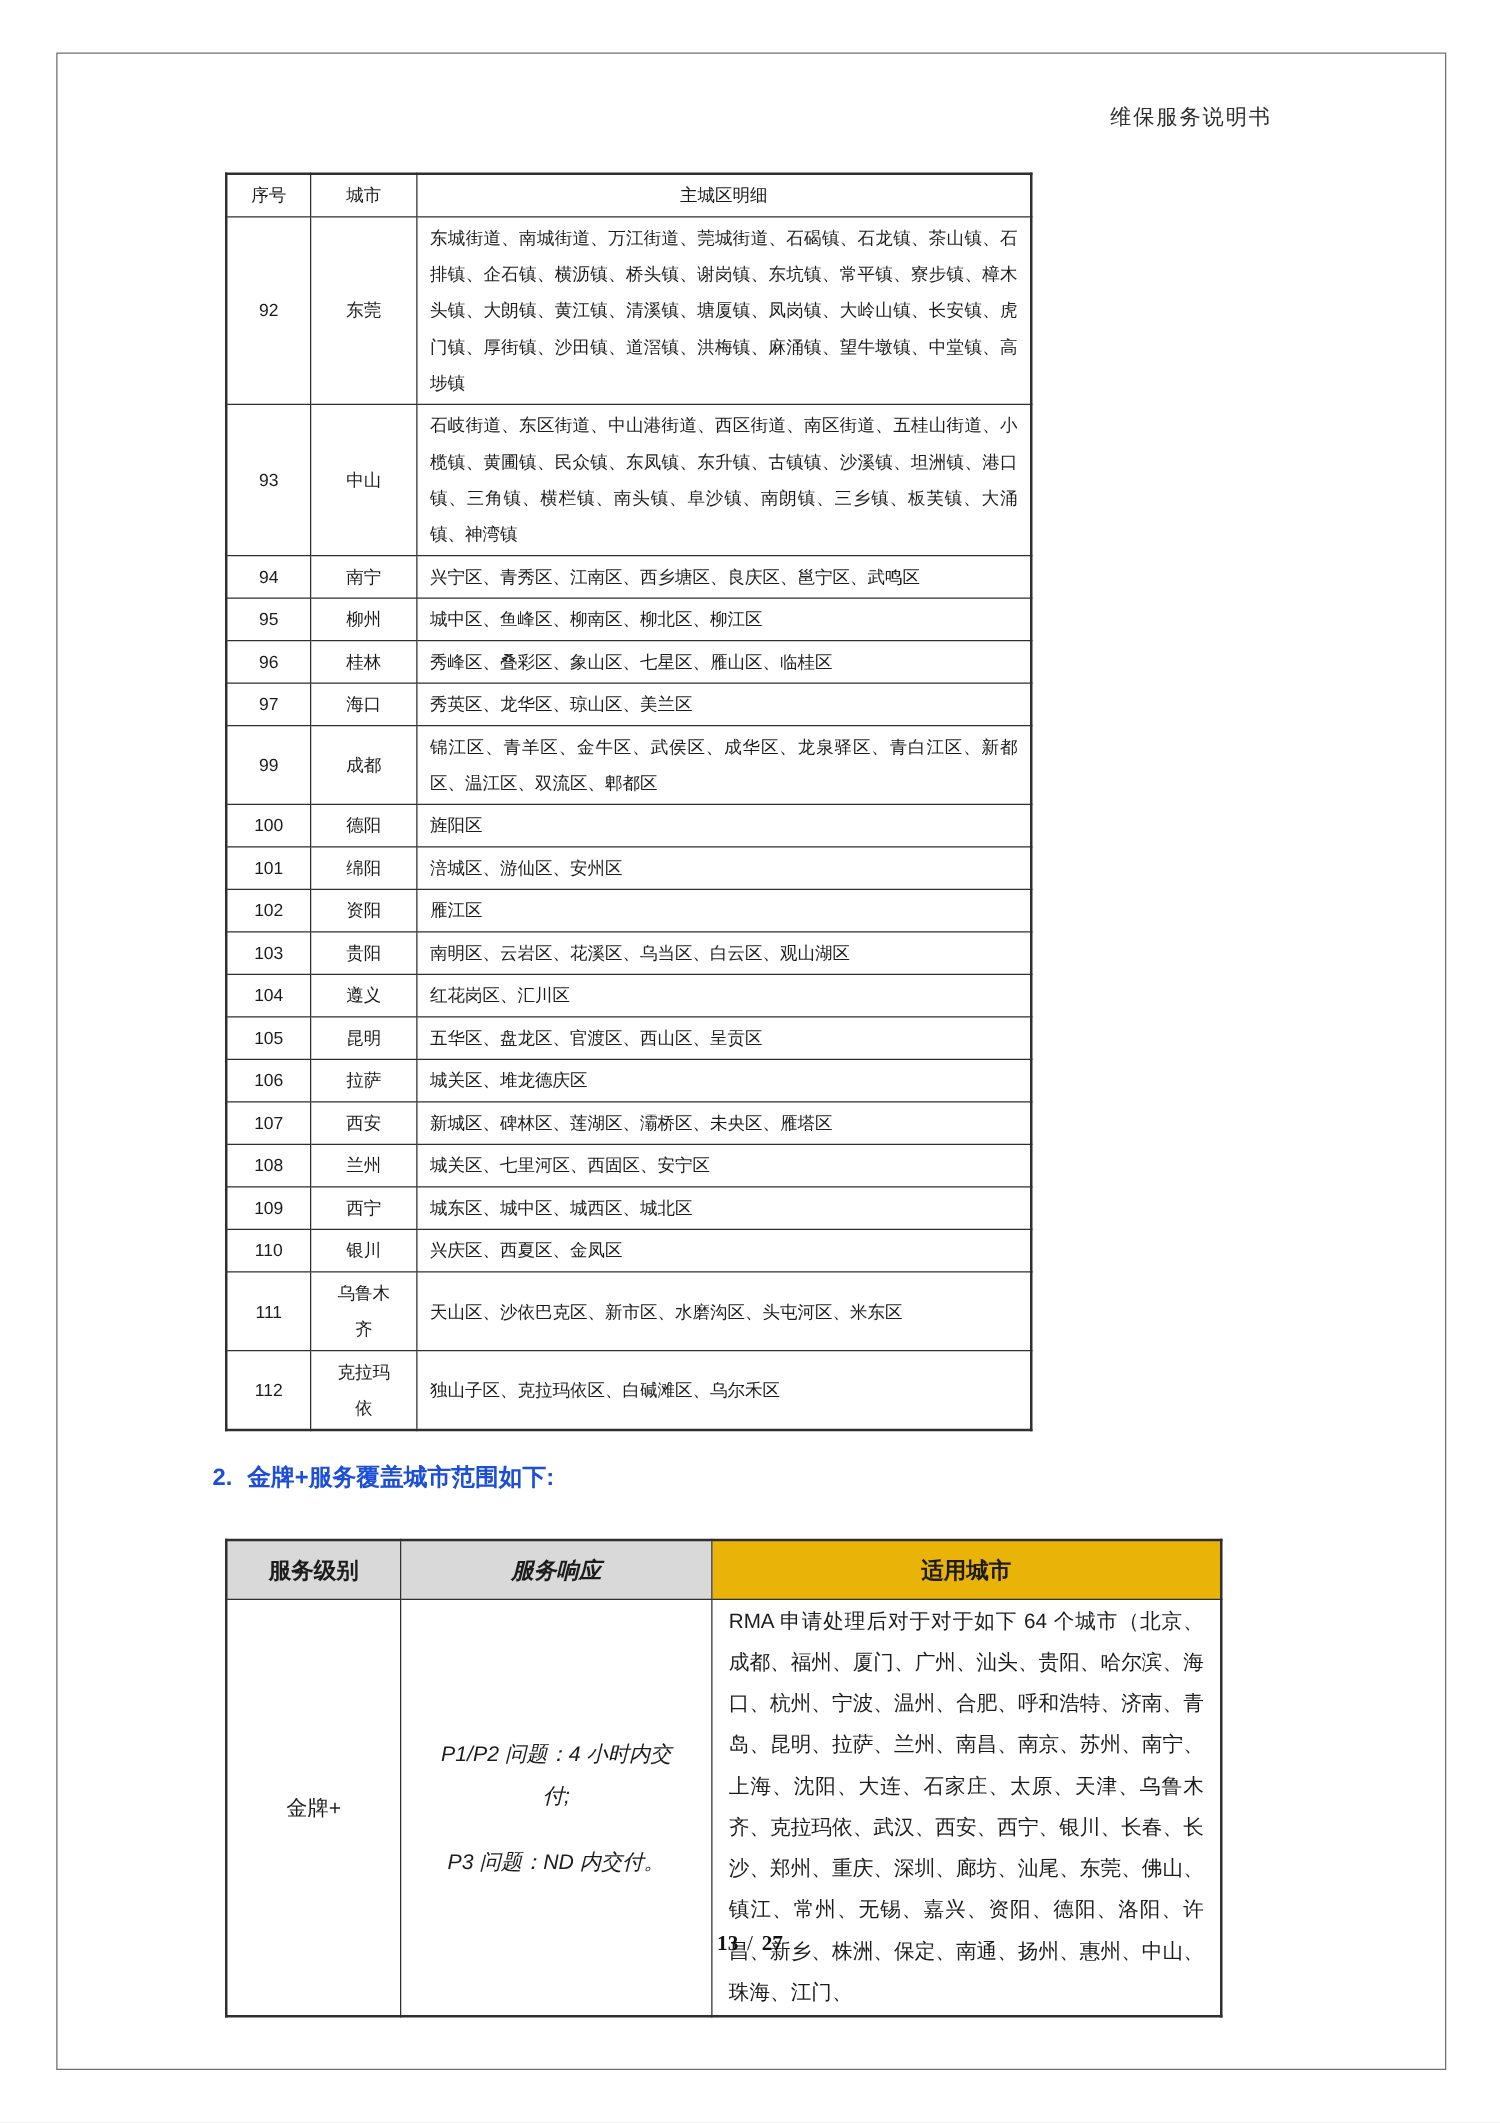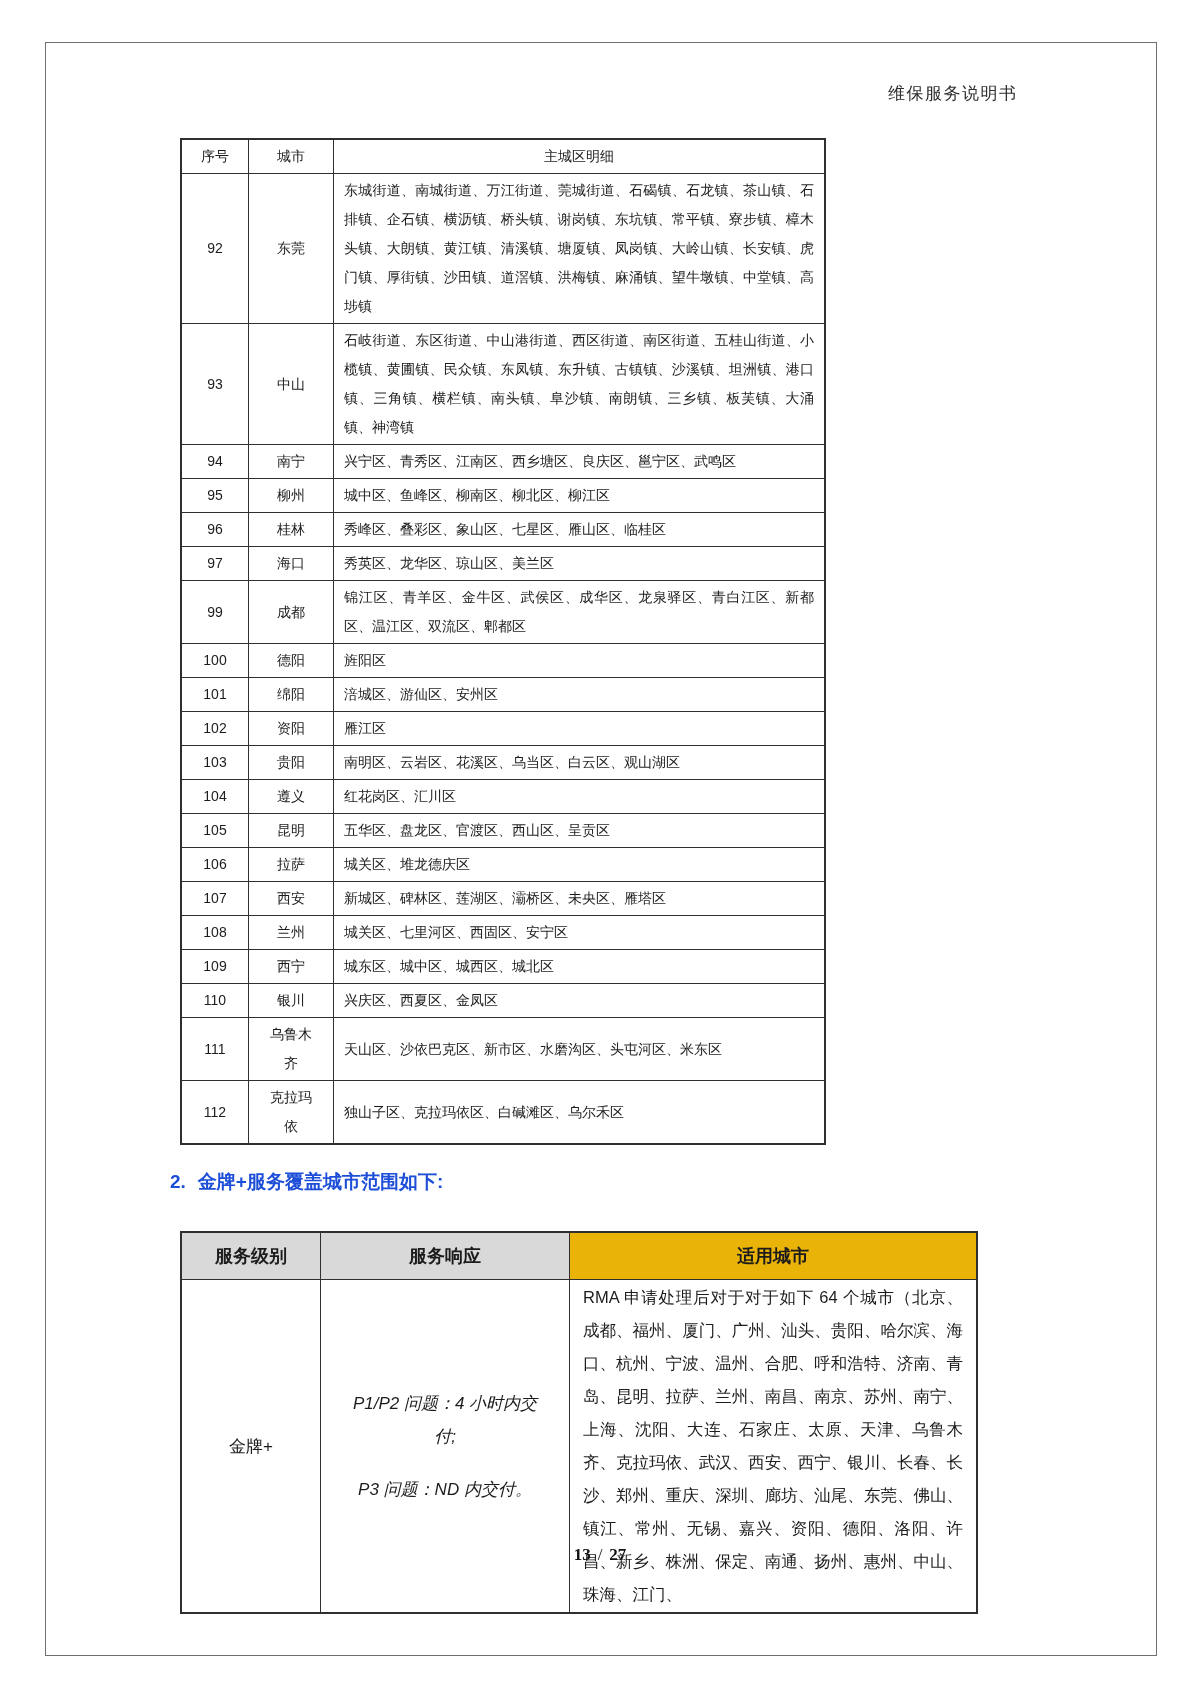--- a/index.html
+++ b/index.html
@@ -178,21 +178,21 @@
     </table>
 
     <div class="heading">
       <span class="num">2.</span><span>金牌+服务覆盖城市范围如下:</span>
     </div>
 
     <table class="t2">
       <thead>
         <tr>
           <th class="w1 hdr" style="background: rgb(217, 217, 217); margin-left: 30px;">服务级别</th>
-          <th class="w2 hdr" style="background: rgb(217, 217, 217);">服务响应</th>
+          <th class="w2 hdr" style="background: rgb(217, 217, 217); font-style: italic;">服务响应</th>
           <th class="w3 hdr" style="background: #eab308;">适用城市</th>
         </tr>
       </thead>
       <tbody>
         <tr>
           <td class="lvl">金牌+</td>
           <td class="resp">
             <div class="resp-p">P1/P2 问题：4 小时内交付;</div>
             <div class="resp-p">P3 问题：ND 内交付。</div>
           </td>

